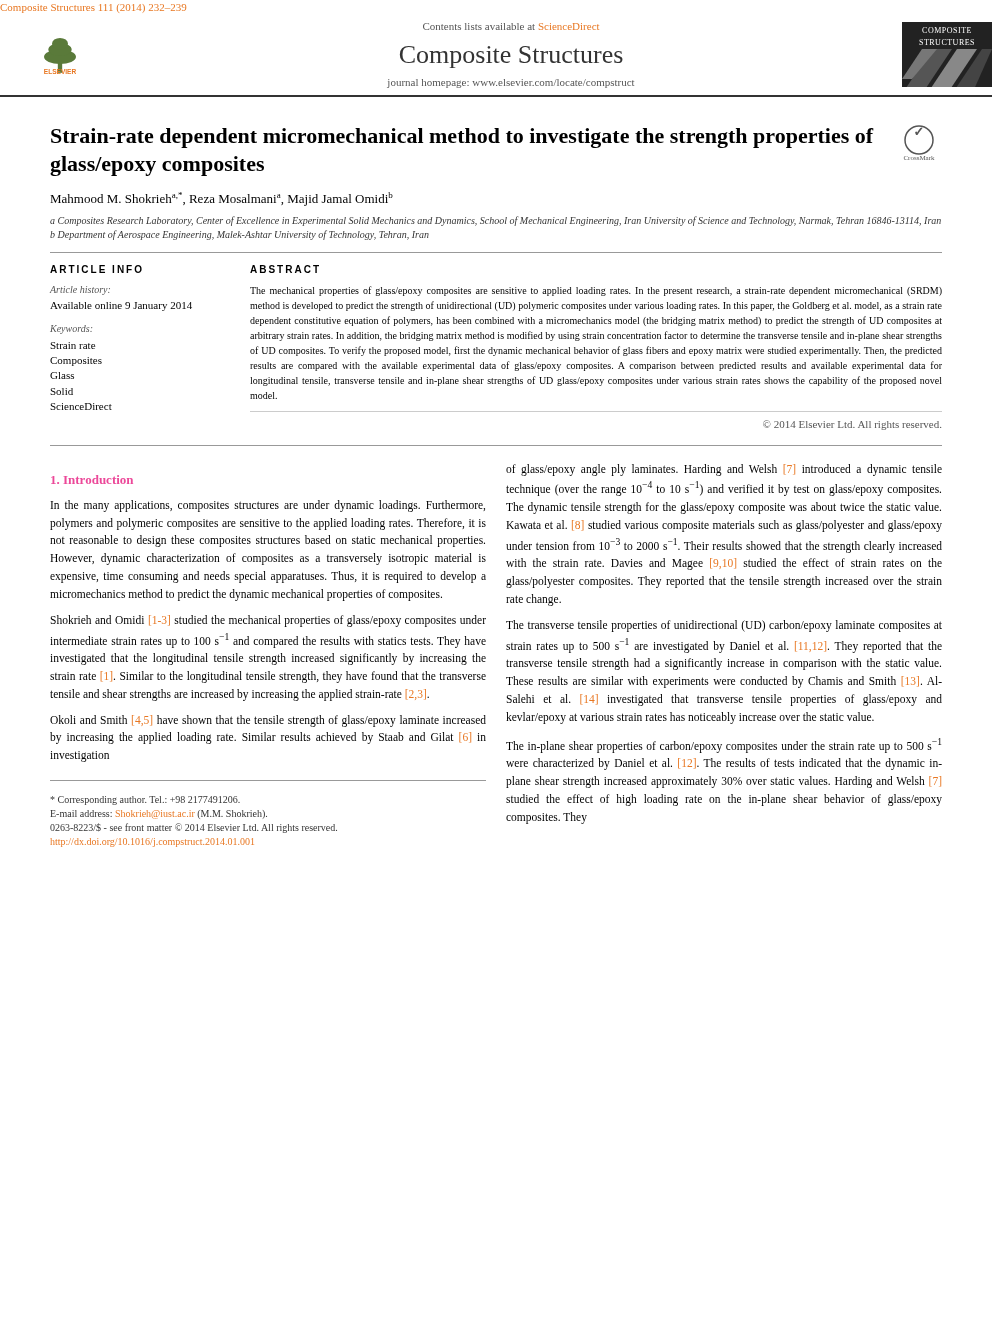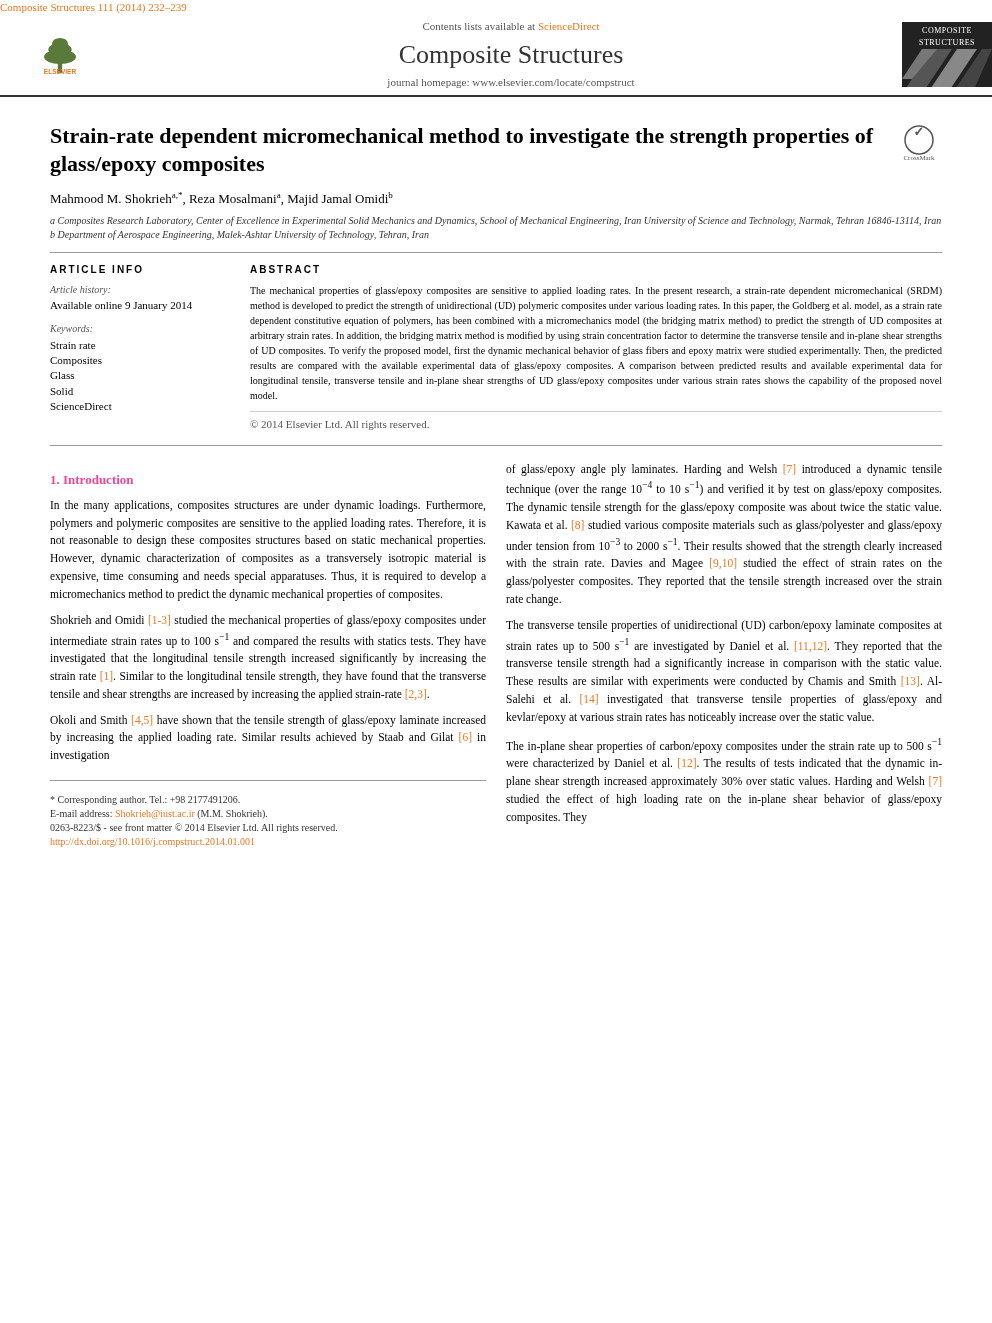--- a/index.html
+++ b/index.html
@@ -173,21 +173,21 @@
 
     .abstract-text {
       font-size: 10px;
       line-height: 1.5;
       text-align: justify;
       color: #000;
     }
 
     .copyright-line {
       font-size: 11px;
-      text-align: left;
+      text-align: right;
       color: #555;
       margin-top: 8px;
       border-top: 1px solid #ccc;
       padding-top: 5px;
     }
 
     .main-content {
       margin-top: 15px;
     }
 

